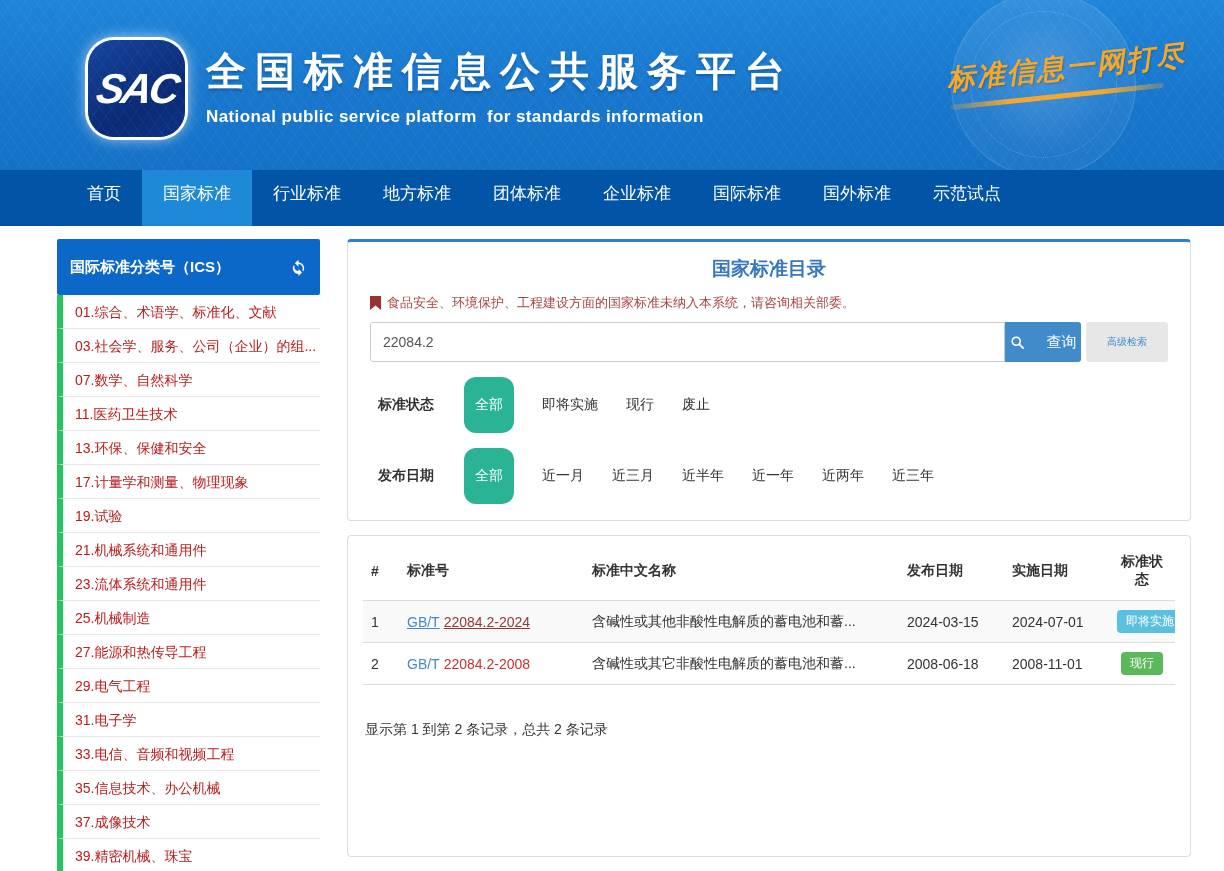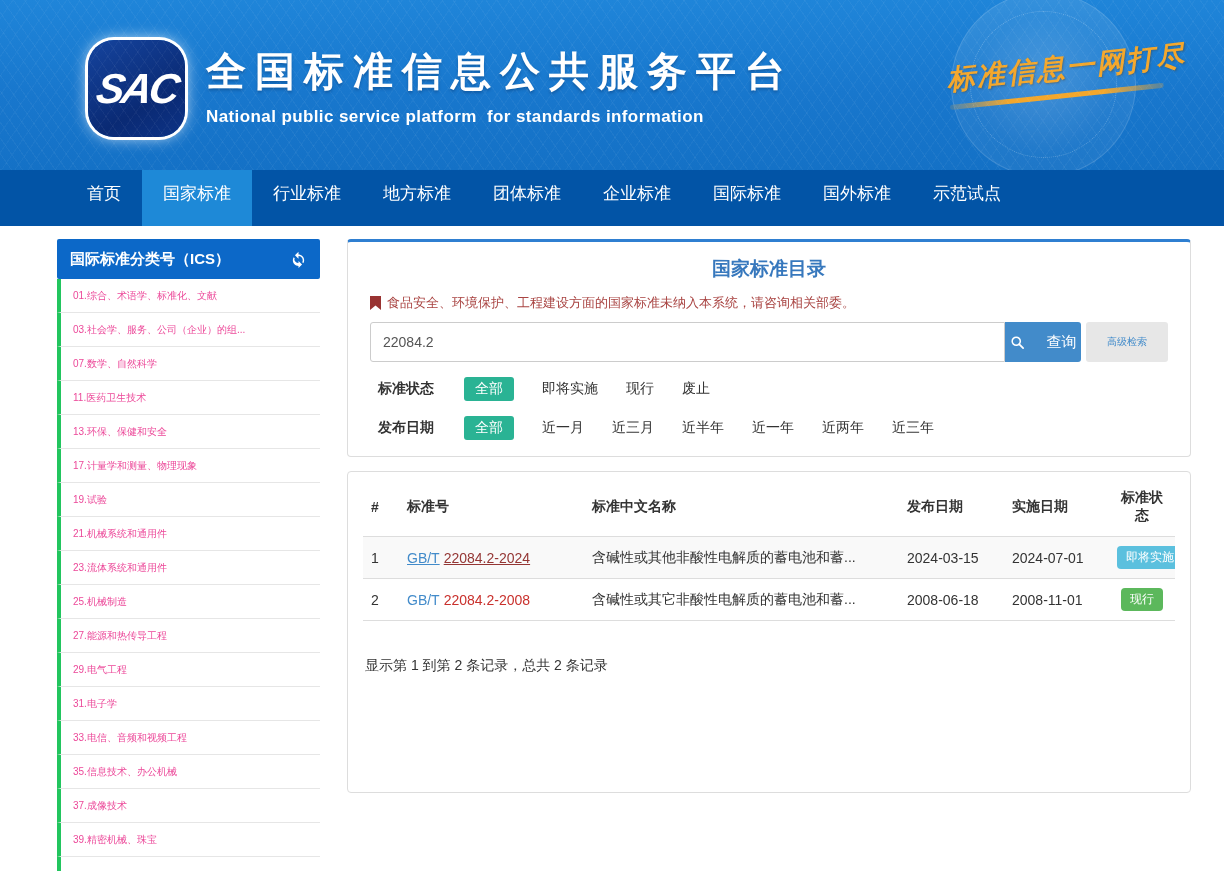--- a/index.html
+++ b/index.html
@@ -41,27 +41,27 @@
   
   .main-nav { height:56px; background:#0254a6; display:flex; padding-left:66px; }
   .nav-item { line-height:47px; padding:0 21px; color:#fff; font-size:17px;
     cursor:pointer; white-space:nowrap; }
   .nav-item.active { background:#1e89d7; }
 
   
   .content { display:flex; padding-top:13px; }
 
   .sidebar { width:263px; margin-left:57px; flex-shrink:0; }
-  .sidebar-header { height:40px; background:#0c68c8; color:#fff; display:flex;
+  .sidebar-header { height:56px; background:#0c68c8; color:#fff; display:flex;
     align-items:center; justify-content:space-between; padding:0 13px;
     font-size:15px; font-weight:bold; border-radius:2px; }
   .refresh-icon { cursor:pointer; display:flex; }
   .sidebar-list { list-style:none; }
   .sidebar-list li { height:34px; line-height:34px; border-bottom:1px solid #e6e6e6;
-    border-left:4px solid #22c55e; padding-left:12px; font-size:10px; color:#ec4899;
+    border-left:6px solid #22c55e; padding-left:12px; font-size:14px; color:#b91c1c;
     cursor:pointer; white-space:nowrap; overflow:hidden; background:#fff; }
 
   .main-col { margin-left:27px; width:844px; }
   .panel { background:#fff; border:1px solid #ddd; border-radius:4px; }
   .panel-search { border-top:3px solid #2f7fd1; padding:10px 22px 16px; }
   .page-title { text-align:center; color:#3778bd; font-size:19px; font-weight:bold;
     margin-top:4px; }
   .notice { margin-top:12px; color:#a94442; font-size:13px; display:flex;
     align-items:center; gap:6px; }
   .flag-icon { width:11px; height:14px; background:#993332; flex-shrink:0;
@@ -71,22 +71,22 @@
     border-radius:3px 0 0 3px; padding:0 12px; font-size:14px; color:#555; outline:none; }
   .query-btn { width:76px; height:40px; background:#428bca; color:#fff; border:none;
     font-size:15px; display:flex; align-items:center; justify-content:center; gap:22px;
     border-radius:0 3px 3px 0; cursor:pointer; }
   .advanced-btn { margin-left:5px; width:82px; height:40px; background:#e7e7e7;
     color:#428bca; border:none; font-size:10px; border-radius:3px; cursor:pointer; }
   .filter-row { display:flex; align-items:center; margin-top:15px; margin-left:8px;
     font-size:14px; }
   .filter-label { font-weight:bold; color:#333; margin-right:30px; }
   .filter-opt { margin-right:28px; color:#333; cursor:pointer; }
-  .filter-opt.selected { background:#2ab394; color:#fff; padding:3px 11px;
-    border-radius:3px; }
+  .filter-opt.selected { background:#2ab394; color:#fff; padding:19px 11px;
+    border-radius:12px; }
 
   .panel-results { margin-top:14px; height:322px; padding:6px 15px; }
   table { width:100%; border-collapse:collapse; font-size:14px; color:#333;
     table-layout:fixed; }
   col.c-idx{width:36px;} col.c-std{width:185px;} col.c-name{width:315px;}
   col.c-pub{width:105px;} col.c-impl{width:105px;} col.c-status{width:auto;}
   thead th { text-align:left; font-weight:bold; padding:11px 8px;
     border-bottom:1px solid #ddd; }
   tbody td { padding:9px 8px; border-bottom:1px solid #ddd; white-space:nowrap;
     overflow:hidden; }

